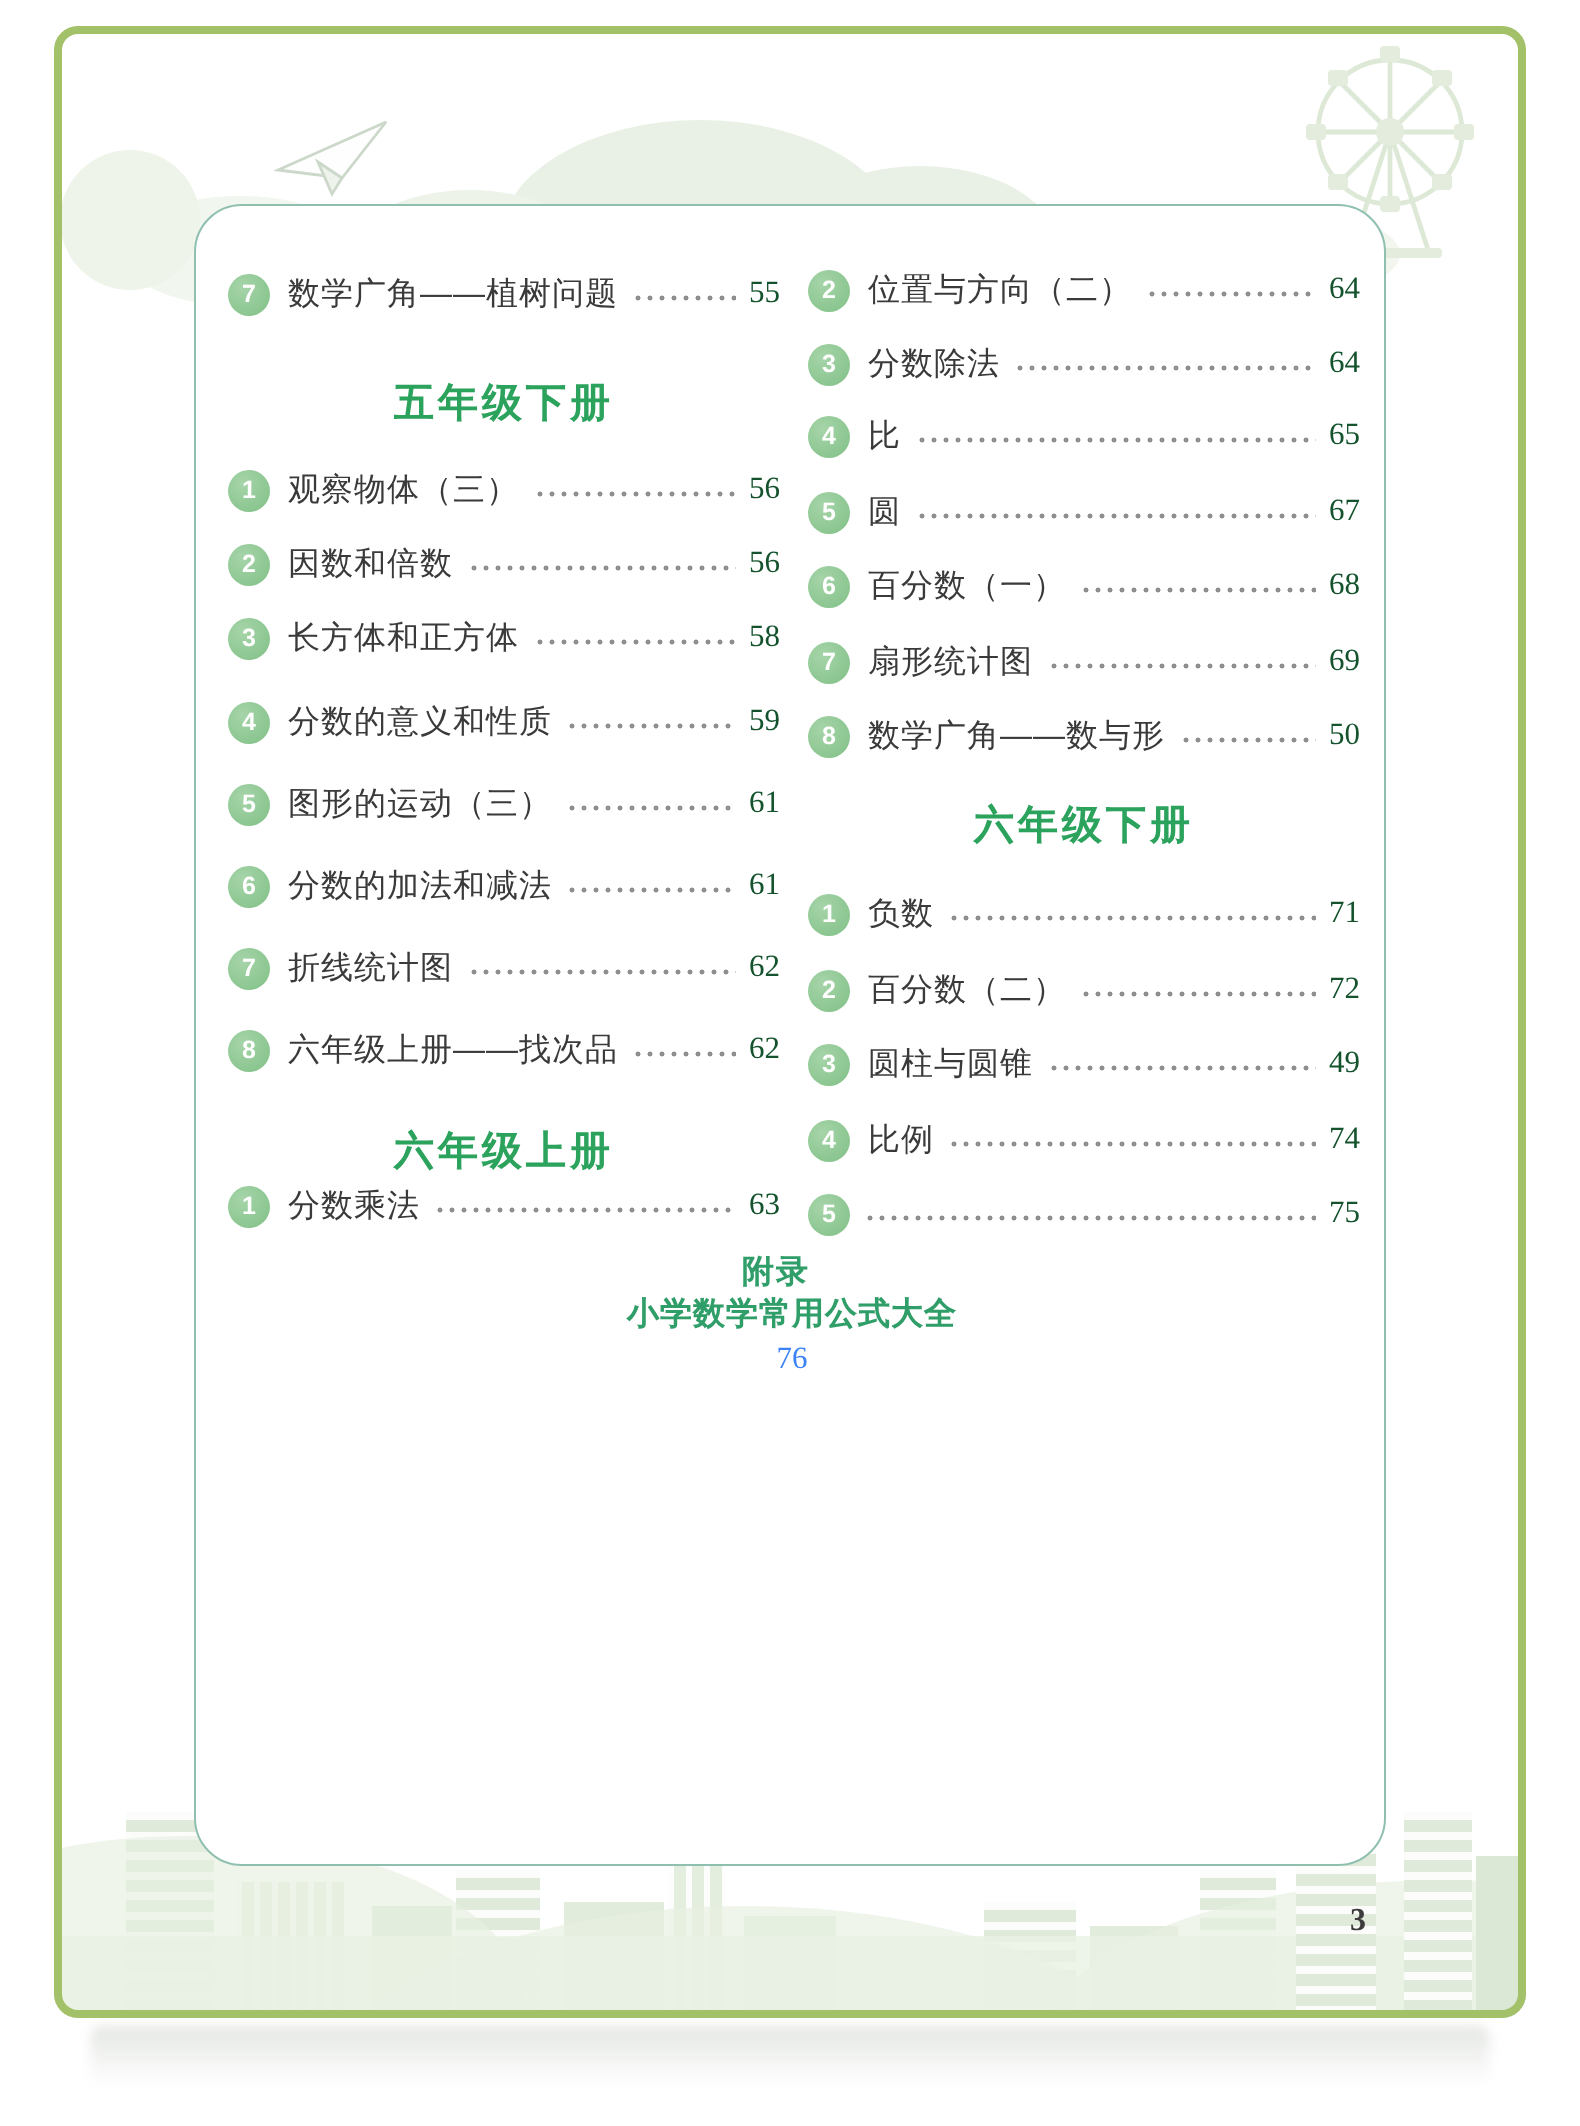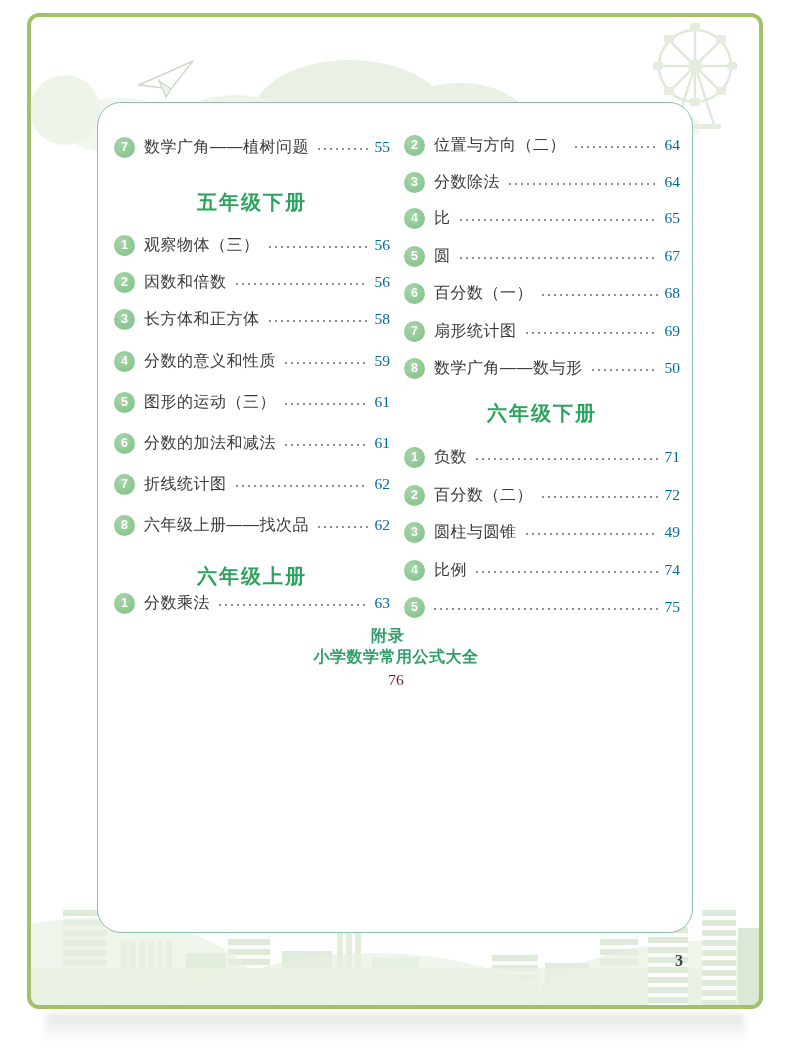--- a/index.html
+++ b/index.html
@@ -53,27 +53,27 @@
   .rrow{left:306px;width:276px;}
   .arow{left:13px;width:570px;flex-direction:column;}
   .badge{flex:none;width:21px;height:21px;border-radius:50%;color:#ffffff;
          background:radial-gradient(circle at 35% 32%,#a6d4a9,#80c086);
          display:flex;align-items:center;justify-content:center;
          font-size:12.5px;font-weight:bold;}
   .t{margin-left:9px;font-size:16px;color:#3a3a3a;letter-spacing:.5px;white-space:nowrap;}
   .dots{flex:1;height:4px;margin:3px 7px 0 7px;background-image:
         radial-gradient(circle,#8f8f8f 1.15px,rgba(0,0,0,0) 1.35px);
         background-size:6px 4px;background-repeat:repeat-x;background-position:left center;}
-  .pg{flex:none;font-family:"Liberation Serif",serif;font-size:15.5px;color:#0369a1;}
+  .pg{flex:none;font-family:"Liberation Serif",serif;font-size:15.5px;color:#14532d;}
   .sec{position:absolute;height:28px;text-align:center;font-size:20px;font-weight:bold;
        color:#2ba35c;letter-spacing:2px;line-height:28px;}
   .alabel{flex:none;font-size:16px;font-weight:bold;color:#2f9e68;letter-spacing:1px;margin-right:16px;}
   .atitle{margin-left:0;color:#2f9e68;font-weight:bold;}
   .adots{background-image:radial-gradient(circle,#55ab82 1.15px,rgba(0,0,0,0) 1.35px);}
-  .apg{color:#7f1d1d;}
+  .apg{color:#3b82f6;}
 
   .pagenum{position:absolute;left:664px;top:952px;width:30px;text-align:center;z-index:3;
            font-family:"Liberation Serif",serif;font-size:16px;font-weight:bold;color:#3c3c3c;}
 </style>
 </head>
 <body>
 
 <div class="page">
 
   <div class="frame-clip">

